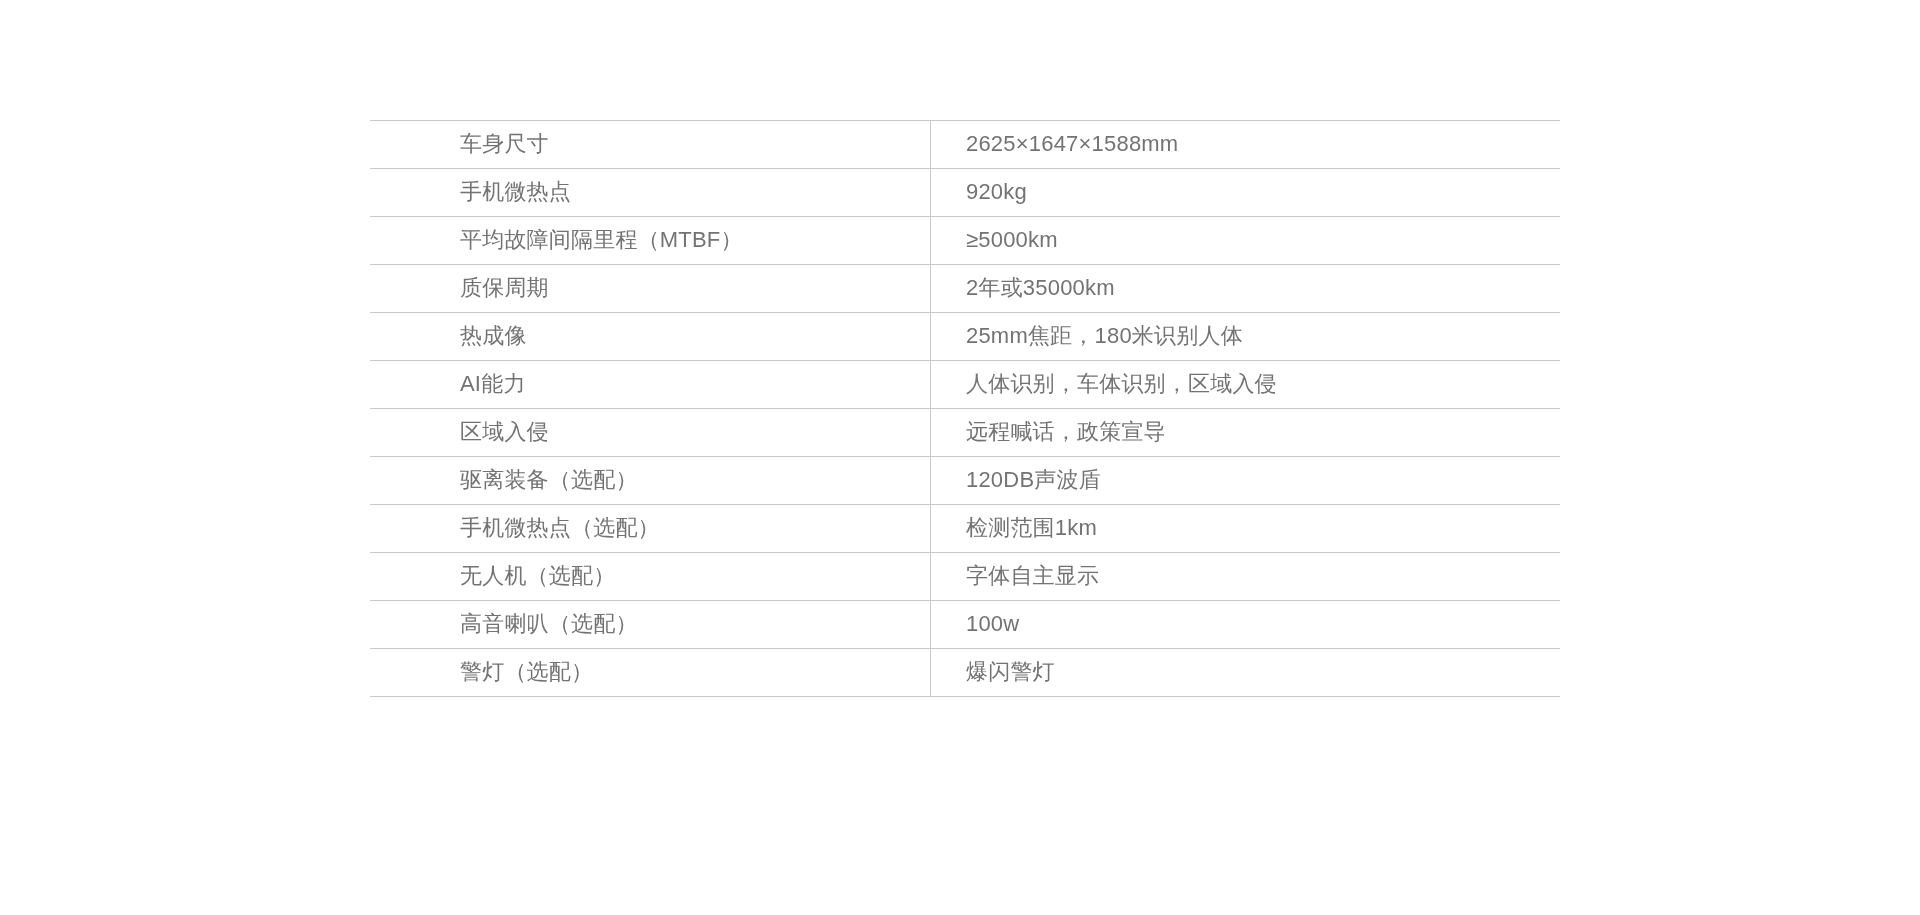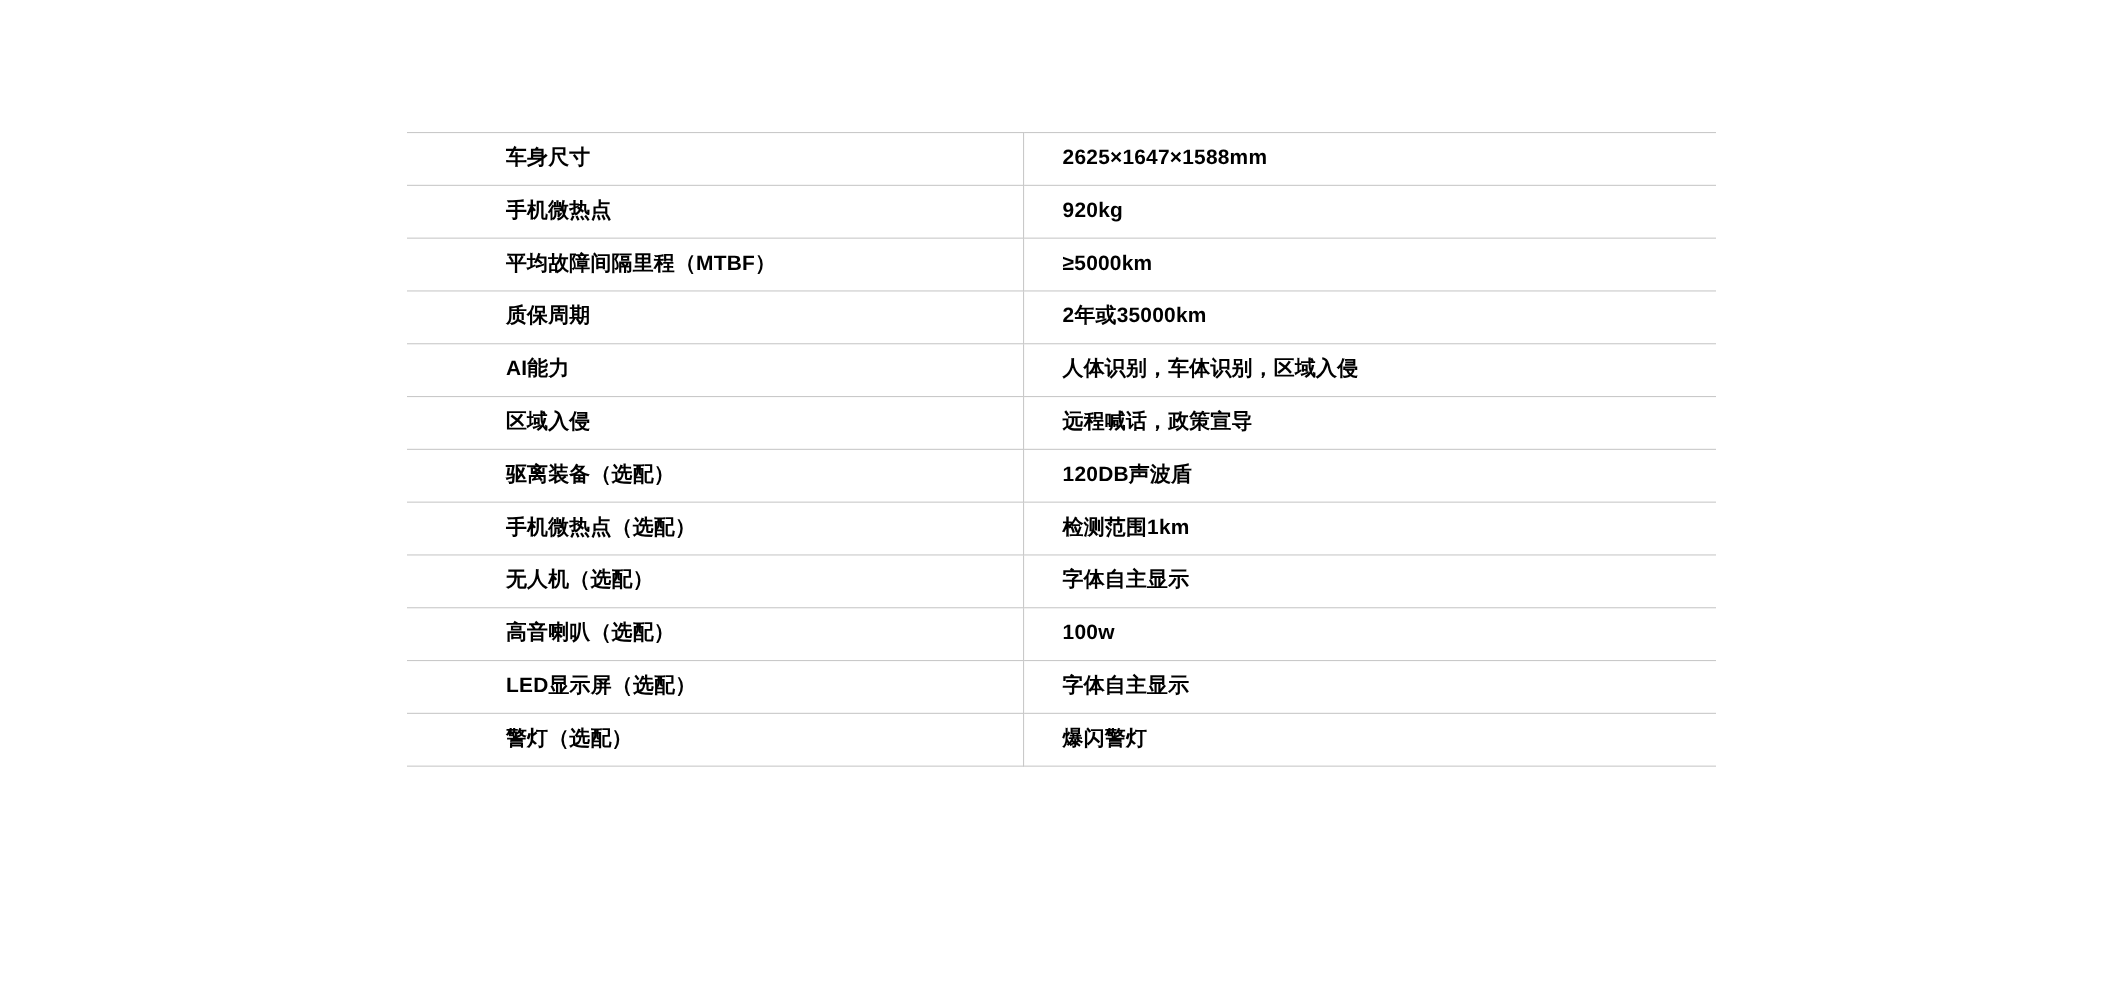--- a/index.html
+++ b/index.html
@@ -27,25 +27,25 @@
     border-collapse: collapse;
     table-layout: fixed;
   }
   .spec-table tr {
     height: 48px;
   }
   .spec-table td {
     border-bottom: 1px solid #c9c9c9;
     padding: 0;
     vertical-align: middle;
-    font-size: 19px;
-    font-weight: 700;
+    font-size: 22px;
+    font-weight: 400;
     letter-spacing: 0.2px;
     line-height: 1.4;
-    color: #000000;
+    color: #737373;
   }
   .spec-table tr:first-child td {
     border-top: 1px solid #c9c9c9;
   }
   .spec-table td.label {
     width: 470px;
     padding-left: 90px;
     border-right: 1px solid #c9c9c9;
   }
   .spec-table td.value {
@@ -68,20 +68,24 @@
         </tr>
         <tr>
           <td class="label">平均故障间隔里程（MTBF）</td>
           <td class="value">≥5000km</td>
         </tr>
         <tr>
           <td class="label">质保周期</td>
           <td class="value">2年或35000km</td>
         </tr>
         <tr>
+          <td class="label">热成像</td>
+          <td class="value">25mm焦距，180米识别人体</td>
+        </tr>
+        <tr>
           <td class="label">AI能力</td>
           <td class="value">人体识别，车体识别，区域入侵</td>
         </tr>
         <tr>
           <td class="label">区域入侵</td>
           <td class="value">远程喊话，政策宣导</td>
         </tr>
         <tr>
           <td class="label">驱离装备（选配）</td>
           <td class="value">120DB声波盾</td>
@@ -92,22 +96,18 @@
         </tr>
         <tr>
           <td class="label">无人机（选配）</td>
           <td class="value">字体自主显示</td>
         </tr>
         <tr>
           <td class="label">高音喇叭（选配）</td>
           <td class="value">100w</td>
         </tr>
         <tr>
-          <td class="label">LED显示屏（选配）</td>
-          <td class="value">字体自主显示</td>
-        </tr>
-        <tr>
           <td class="label">警灯（选配）</td>
           <td class="value">爆闪警灯</td>
         </tr>
       </tbody>
   </table>
 </div>
 
 </body></html>

